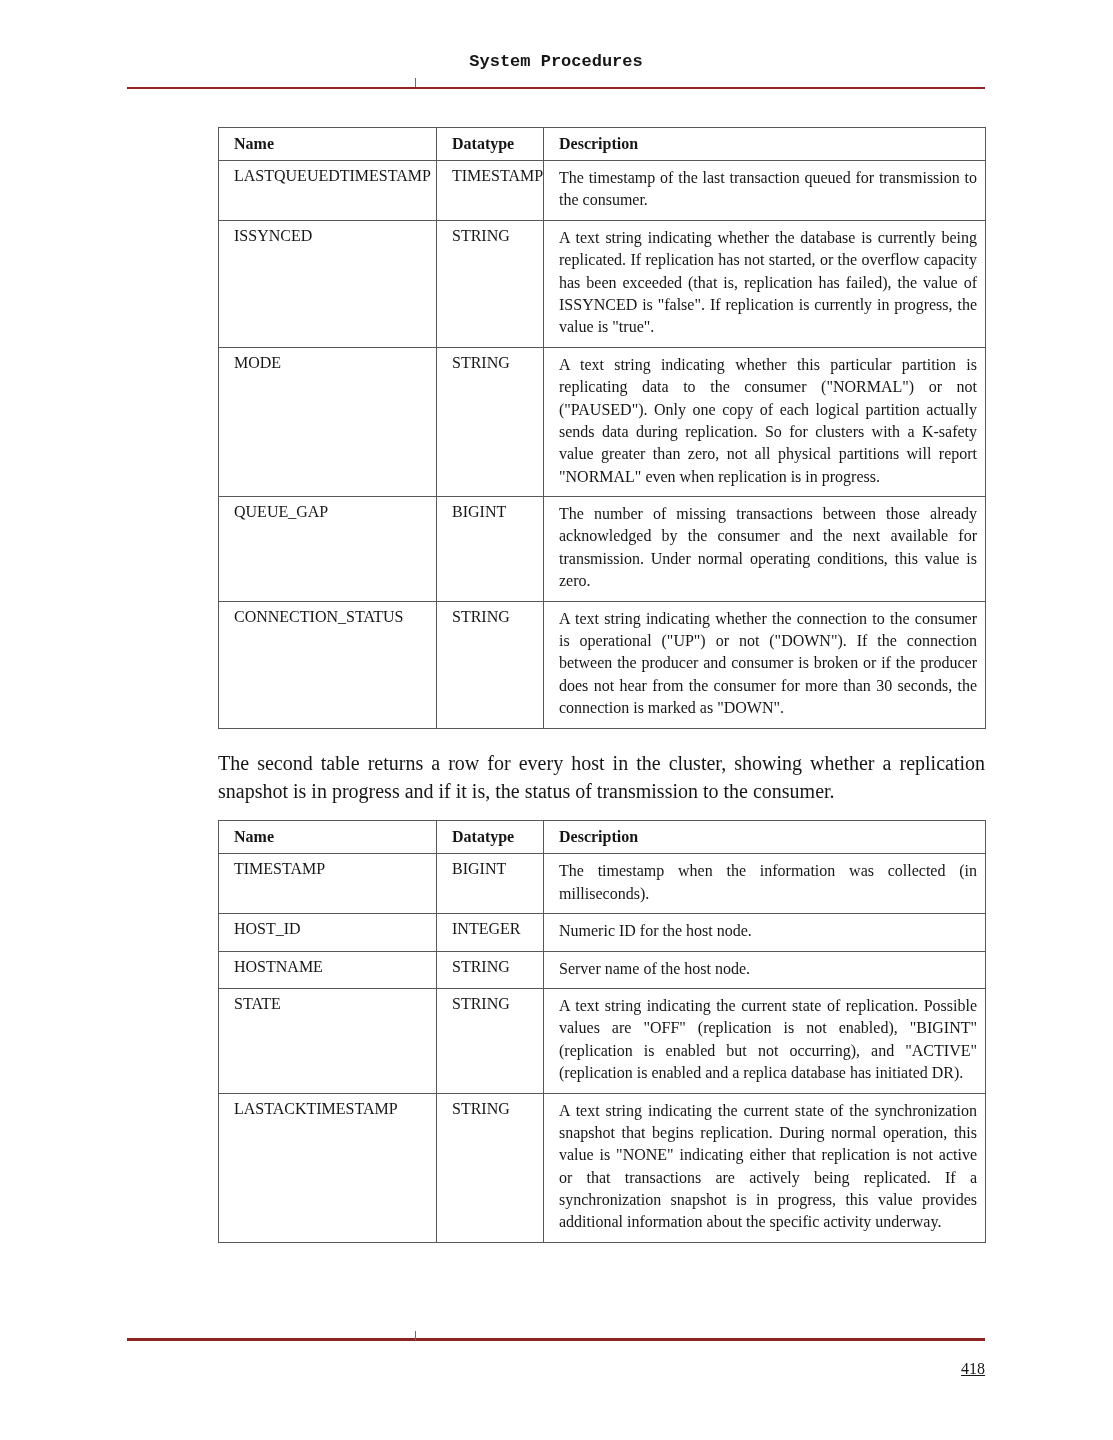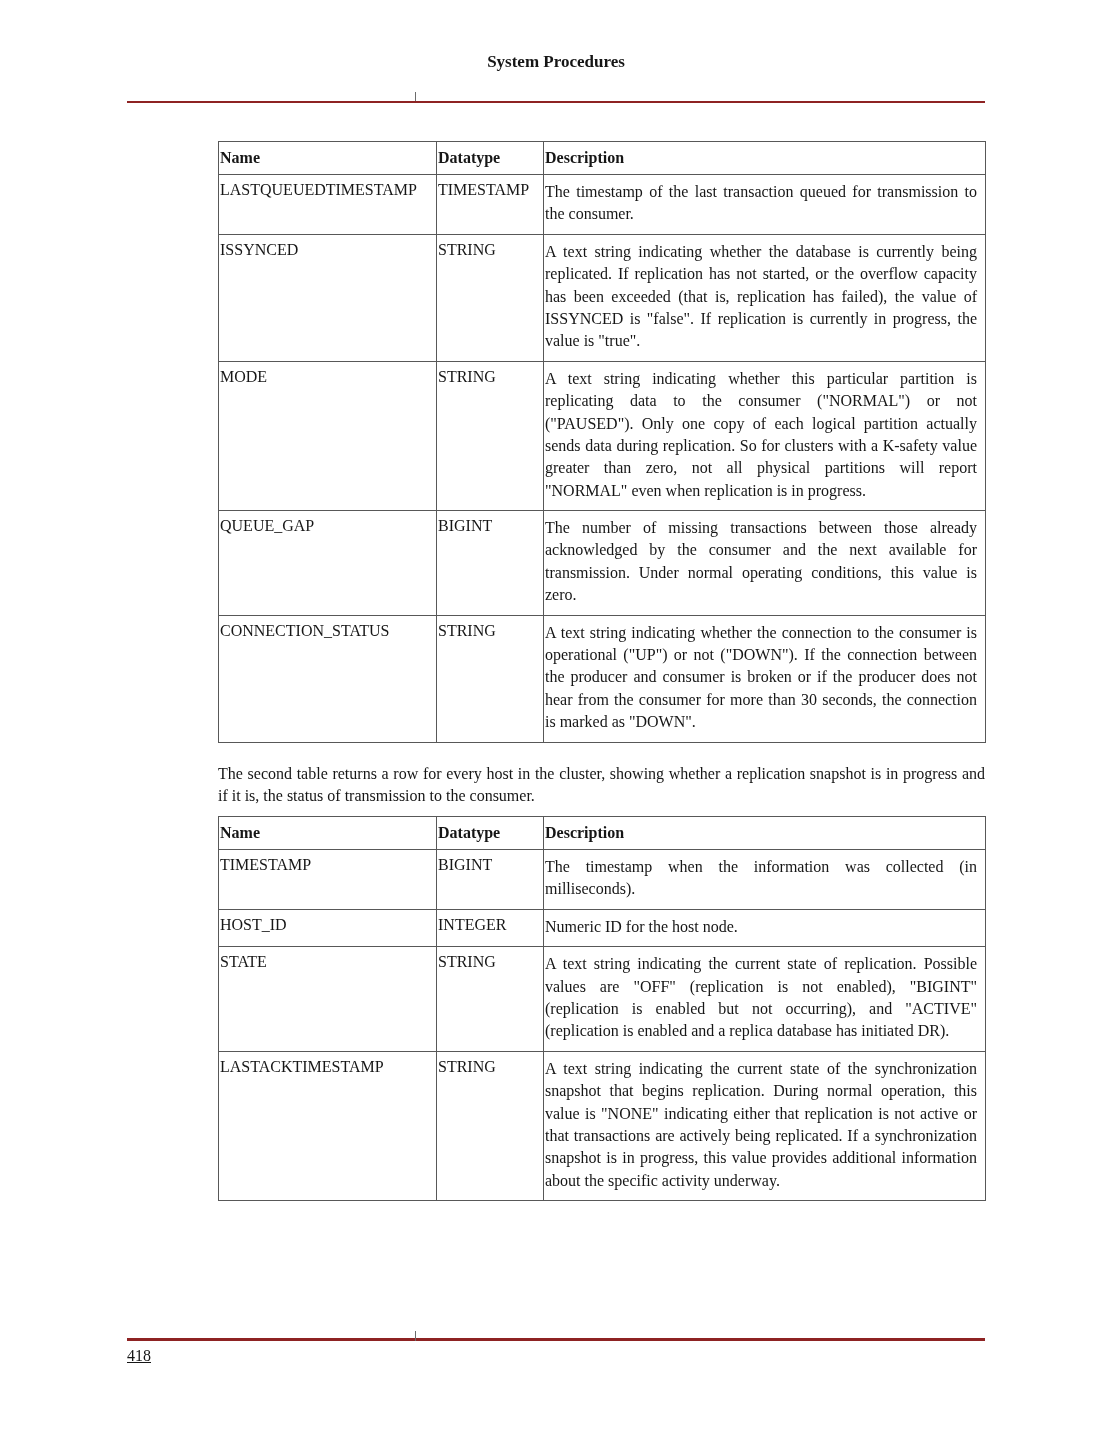--- a/index.html
+++ b/index.html
@@ -11,21 +11,22 @@
     font-family: "Liberation Serif", serif;
     color: #161616;
     overflow: hidden;
   }
   .page { padding: 52px 128px 0 127px; }
 
   .doc-header {
     text-align: center;
     font-weight: bold;
     font-size: 17px;
-    padding-bottom: 29px;
+    padding-bottom: 16px;
+    font-family: Liberation Mono, monospace;
   }
   .header-rule {
     position: relative;
     height: 0;
     border-bottom: 2px solid #8e2323;
     margin-bottom: 38px;
   }
   .rule-tick {
     position: absolute;
     left: 288px;
@@ -38,55 +39,55 @@
   table {
     border-collapse: collapse;
     margin-left: 91px;
     width: 767px;
     font-size: 16px;
     table-layout: fixed;
   }
   th, td {
     border: 1px solid #585858;
     vertical-align: top;
-    padding: 6px 8px 8px 1px;
+    padding: 6px 8px 8px 15px;
     text-align: left;
   }
   th { font-weight: bold; padding-top: 7px; padding-bottom: 7px; }
   .c-name { width: 218px; }
   .c-type { width: 107px; margin-left: 20px; }
   .c-desc { width: 442px; }
   td.c-desc { text-align: justify; line-height: 1.4; }
   td.c-name span, td.c-type span { white-space: nowrap; display: inline-block; }
   td.c-name { overflow: visible; margin-left: 25px; }
 
   .between-para {
-    margin: 20px 0 8px 91px;
+    margin: 20px 0 15px 91px;
     width: 767px;
-    font-size: 16px;
+    font-size: 20px;
     line-height: 1.42;
     text-align: justify;
   }
 
   .doc-footer {
     position: absolute;
     left: 127px;
     width: 858px;
     top: 1338px;
   }
   .footer-rule {
     position: relative;
     height: 0;
     border-top: 3px solid #8e2323;
   }
   .footer-rule .rule-tick { top: -10px; height: 10px; }
   .page-number {
-    text-align: left;
+    text-align: right;
     font-size: 16px;
-    padding-top: 6px;
+    padding-top: 19px;
     text-decoration: underline;
   }
 </style>
 </head>
 <body>
 
 <div class="page">
 
   <div class="doc-header">System Procedures</div>
   <div class="header-rule">
@@ -145,20 +146,25 @@
         <td class="c-name"><span>TIMESTAMP</span></td>
         <td class="c-type"><span>BIGINT</span></td>
         <td class="c-desc">The timestamp when the information was collected (in milliseconds).</td>
       </tr>
       <tr>
         <td class="c-name"><span>HOST_ID</span></td>
         <td class="c-type"><span>INTEGER</span></td>
         <td class="c-desc">Numeric ID for the host node.</td>
       </tr>
       <tr>
+        <td class="c-name"><span>HOSTNAME</span></td>
+        <td class="c-type"><span>STRING</span></td>
+        <td class="c-desc">Server name of the host node.</td>
+      </tr>
+      <tr>
         <td class="c-name"><span>STATE</span></td>
         <td class="c-type"><span>STRING</span></td>
         <td class="c-desc">A text string indicating the current state of replication. Possible values are "OFF" (replication is not enabled), "BIGINT" (replication is enabled but not occurring), and "ACTIVE" (replication is enabled and a replica database has initiated DR).</td>
       </tr>
       <tr>
         <td class="c-name"><span>LASTACKTIMESTAMP</span></td>
         <td class="c-type"><span>STRING</span></td>
         <td class="c-desc">A text string indicating the current state of the synchronization snapshot that begins replication. During normal operation, this value is "NONE" indicating either that replication is not active or that transactions are actively being replicated. If a synchronization snapshot is in progress, this value provides additional information about the specific activity underway.</td>
       </tr>
     </tbody>

